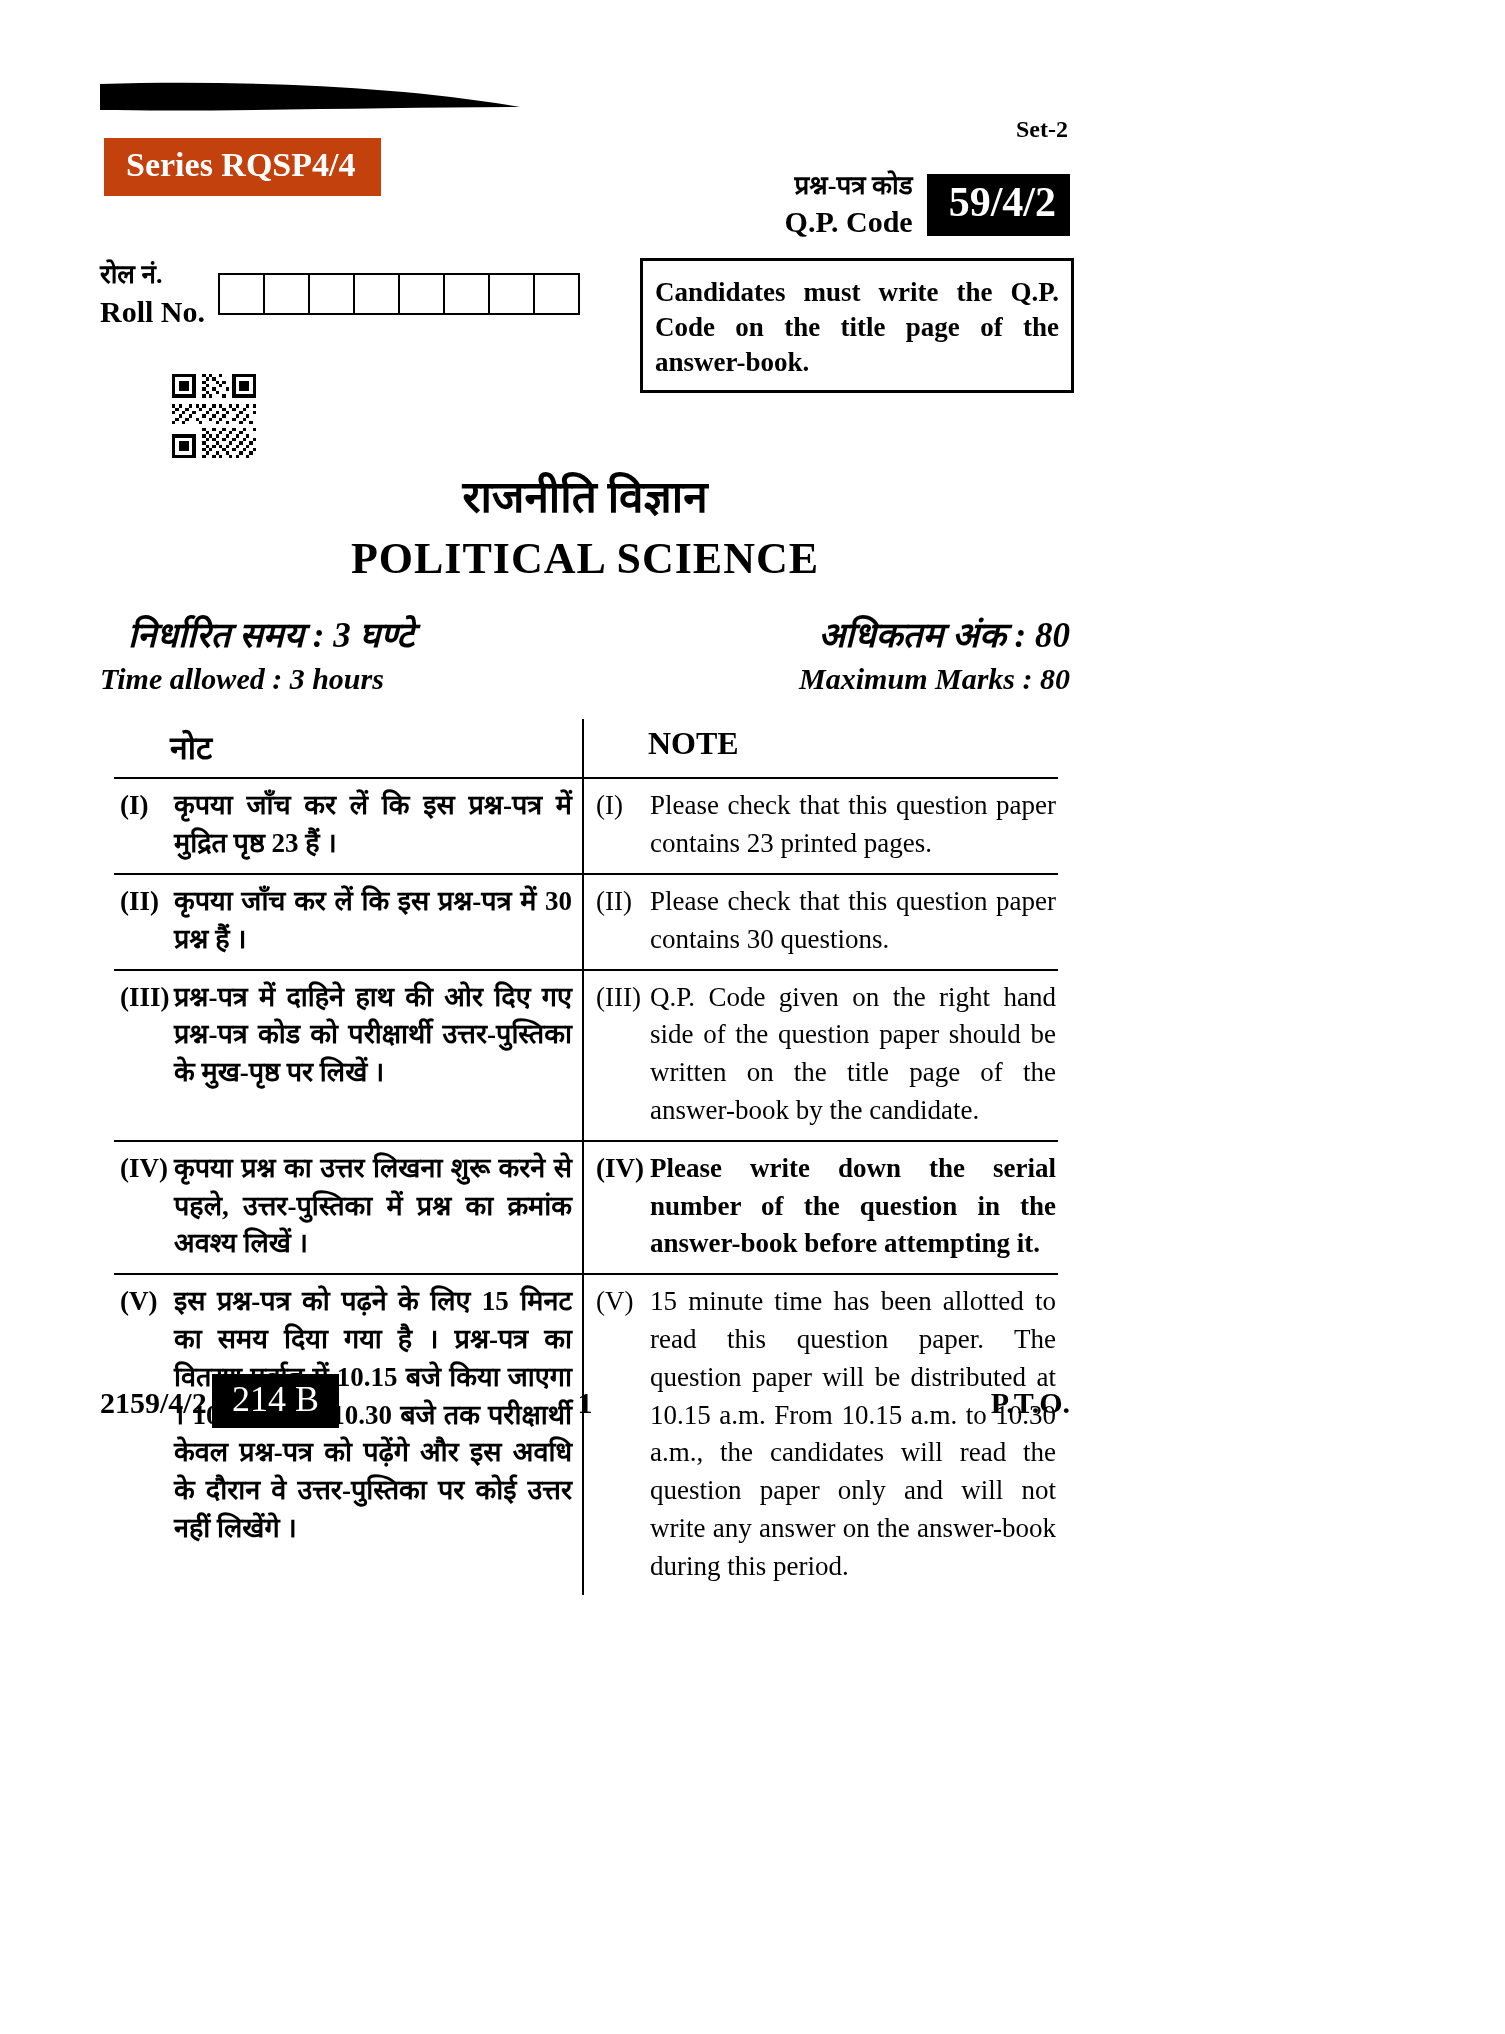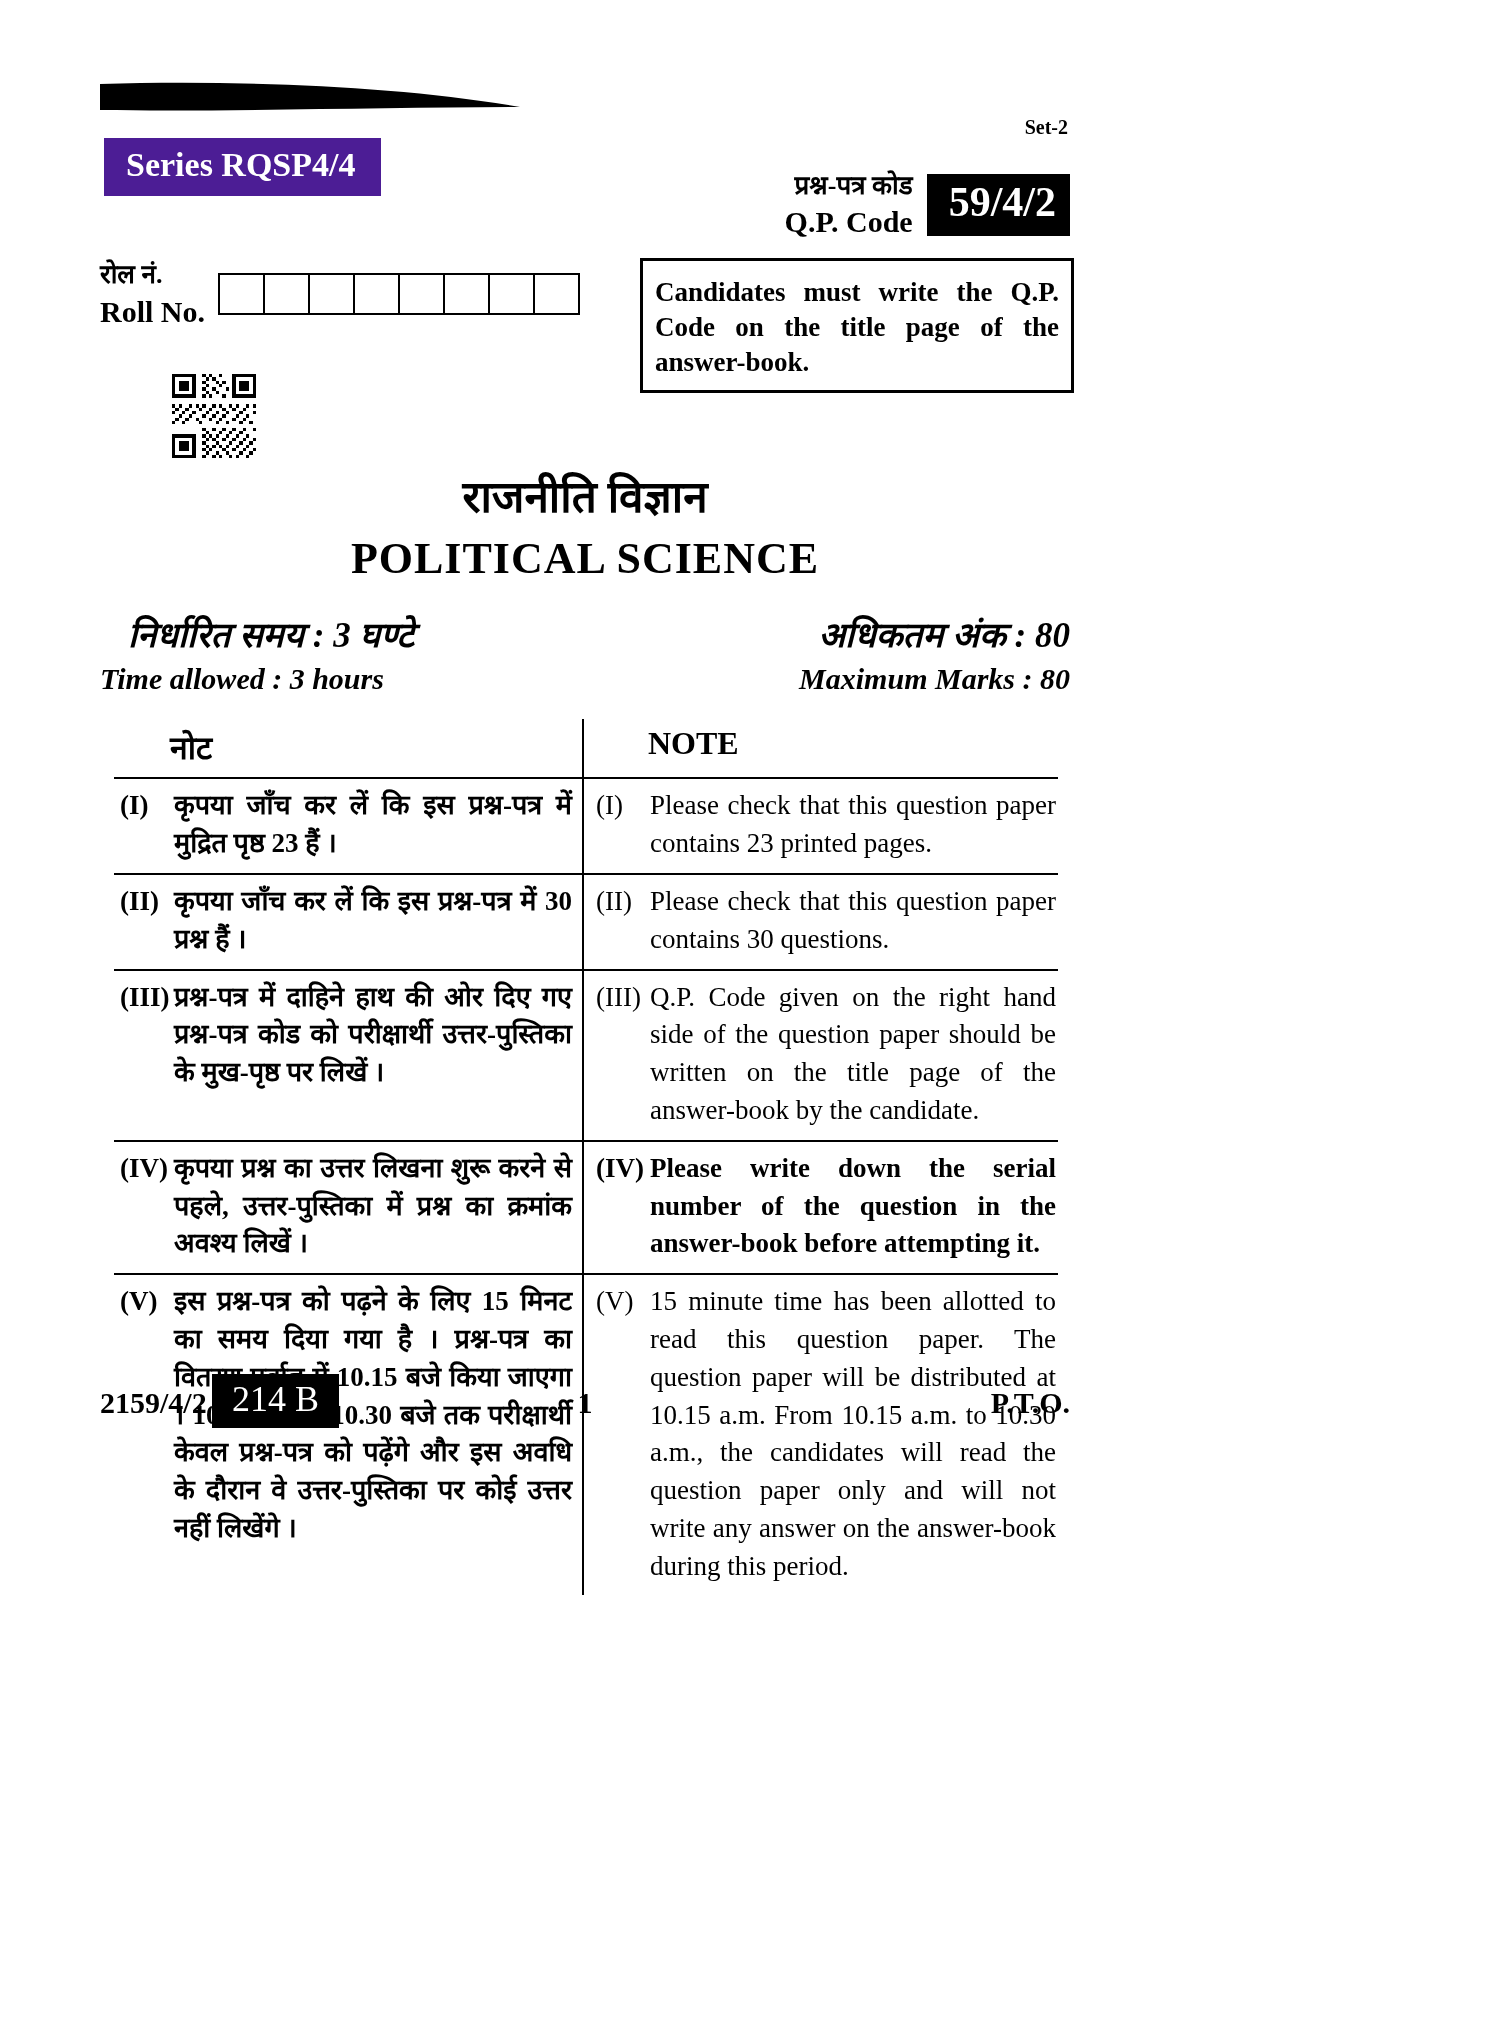--- a/index.html
+++ b/index.html
@@ -3,24 +3,24 @@
 <meta charset="utf-8">
 <title>POLITICAL SCIENCE</title>
 <style>
   html,body{margin:0;padding:0;background:#ffffff;}
   .page{position:relative;width:1505px;height:2034px;background:#fff;color:#000;
         font-family:"Liberation Serif","DejaVu Serif",serif;overflow:hidden;}
   .content{position:absolute;left:100px;top:0;width:970px;height:100%;}
 
   .swoosh{position:absolute;left:0;top:82px;}
 
-  .series-box{position:absolute;left:4px;top:138px;background:#4c1d95;color:#fff;
+  .series-box{position:absolute;left:4px;top:138px;background:#c2410c;color:#fff;
               padding:8px 26px 12px 22px;font-size:34px;font-weight:bold;}
 
-  .set-label{position:absolute;right:2px;top:116px;font-size:20px;font-weight:bold;}
+  .set-label{position:absolute;right:2px;top:116px;font-size:24px;font-weight:bold;}
 
   .qp-row{position:absolute;right:0;top:170px;display:flex;align-items:center;gap:14px;}
   .qp-labels{text-align:right;}
   .qp-label-hi{font-size:26px;font-weight:bold;line-height:1.25;}
   .qp-label-en{font-size:30px;font-weight:bold;line-height:1.25;}
   .qp-code-box{background:#000;color:#fff;font-size:42px;font-weight:bold;
                padding:4px 14px 10px 22px;}
 
   .roll-row{position:absolute;left:0;top:258px;display:flex;align-items:center;gap:8px;}
   .roll-labels{width:110px;}

